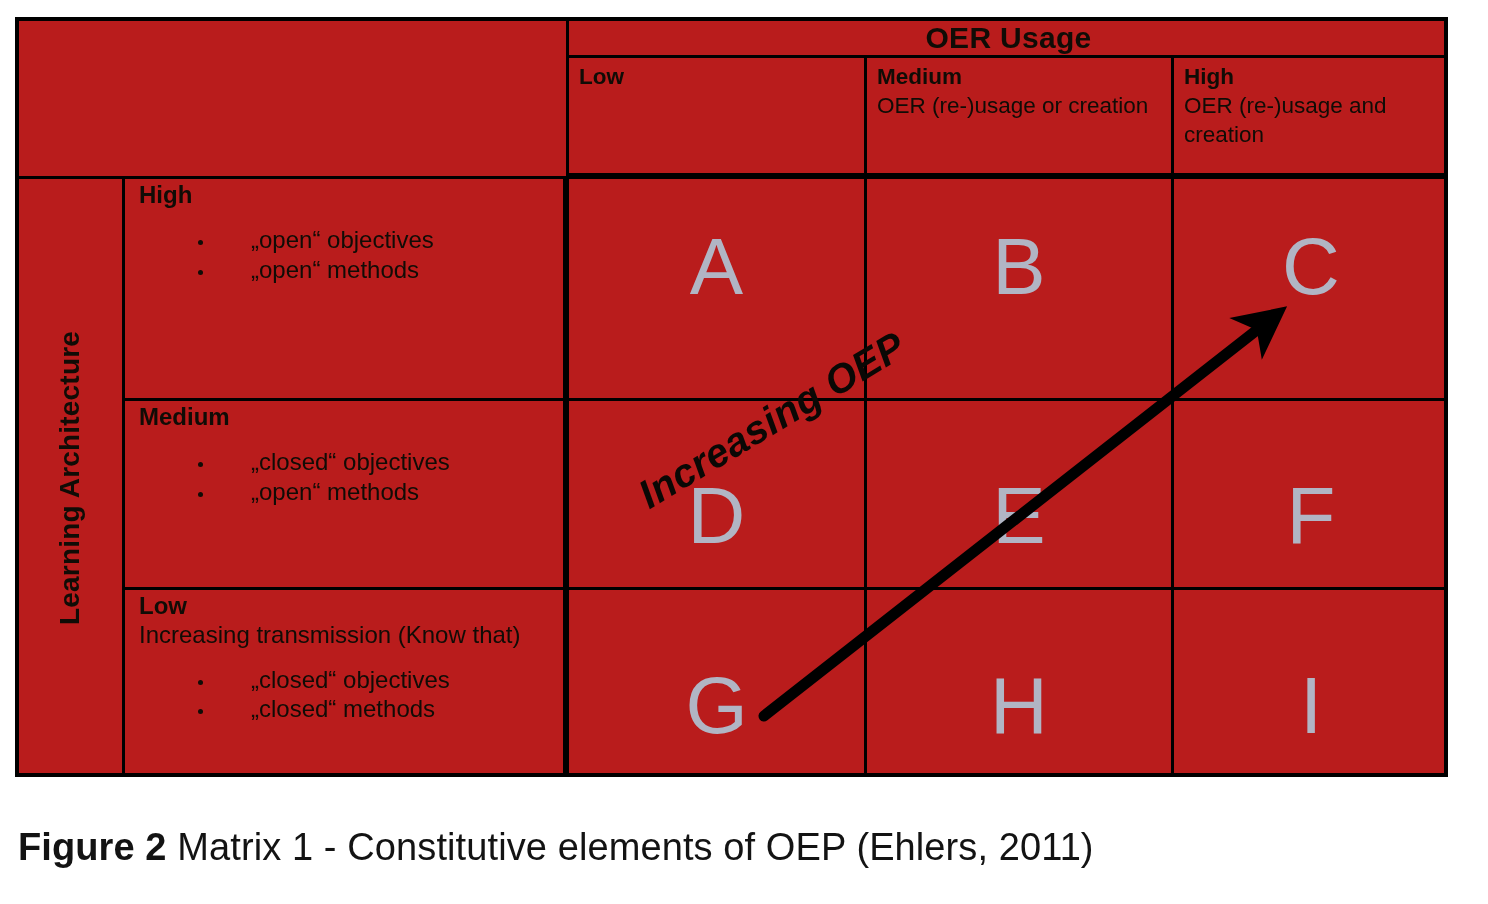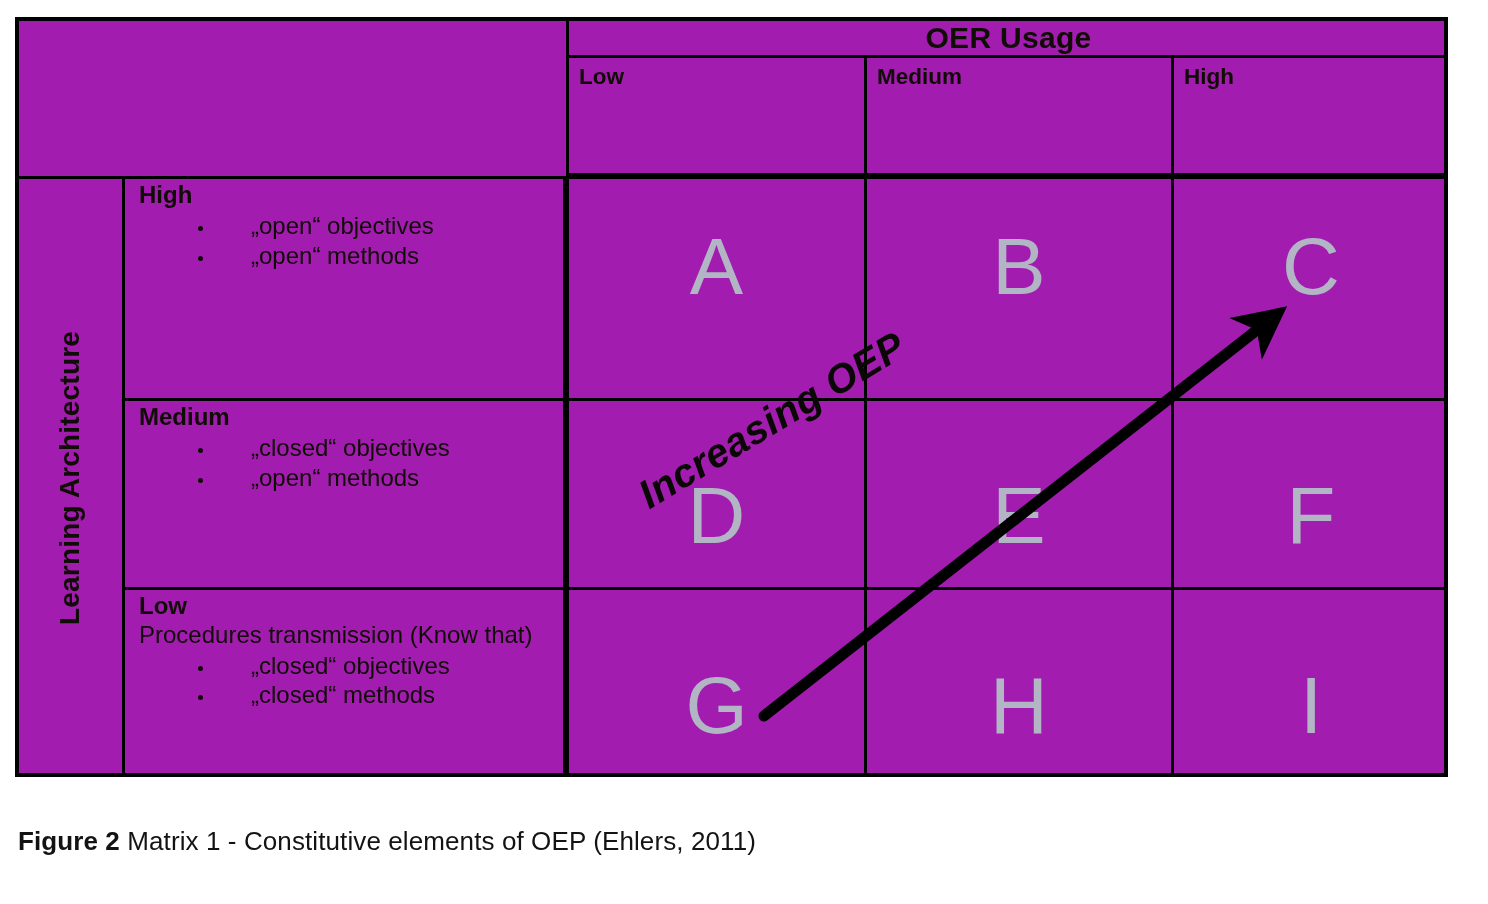--- a/index.html
+++ b/index.html
@@ -22,21 +22,21 @@
     height: 904px;
   }
 
   
   #matrix {
     position: absolute;
     left: 15px;
     top: 17px;
     width: 1433px;
     height: 760px;
-    background: #a21caf;
+    background: #b91c1c;
     border: 4px solid #000000;
     box-sizing: border-box;
   }
 
   .cellbase {
     position: absolute;
     box-sizing: border-box;
     color: #100c06;
   }
 
@@ -107,21 +107,21 @@
     width: 441px;
     border-top: 3px solid #000;
     border-right: 3px solid #000;
     padding: 2px 6px 0 14px;
     font-size: 24px;
     line-height: 1.20;
   }
   .rowdesc .rlabel { font-weight: bold; display:block; }
   .rowdesc .rdesc  { display:block; }
   .rowdesc ul {
-    margin: 1px 0 0 0;
+    margin: 15px 0 0 0;
     padding-left: 76px;
     list-style: disc;
   }
   .rowdesc li {
     padding-left: 36px;
     margin: 0;
     line-height: 1.24;
   }
   .rowdesc li::marker { font-size: 17px; }
 
@@ -175,21 +175,21 @@
     color: #0a0805;
     white-space: nowrap;
     letter-spacing: 0.5px;
   }
 
   
   #caption {
     position: absolute;
     left: 18px;
     top: 826px;
-    font-size: 26px;
+    font-size: 38px;
     color: #131313;
     white-space: nowrap;
     letter-spacing: 0.1px;
   }
   #caption .cap-strong { font-weight: bold; }
 </style>
 </head>
 <body>
 
 <div id="figure-wrap">
@@ -200,24 +200,26 @@
     <div class="cellbase" id="oer-usage-header">OER Usage</div>
 
     <div class="cellbase" id="corner-cell2"></div>
 
     <div class="cellbase usage-col" id="usage-low">
       <span class="ulabel">Low</span>
     </div>
 
     <div class="cellbase usage-col" id="usage-medium">
       <span class="ulabel">Medium</span>
+      <span class="udesc">OER (re-)usage  or creation</span>
     </div>
 
     <div class="cellbase usage-col" id="usage-high">
       <span class="ulabel">High</span>
+      <span class="udesc">OER (re-)usage and creation</span>
     </div>
 
     <div class="cellbase" id="axis-cell">
       <span id="axis-label">Learning Architecture</span>
     </div>
 
     <div class="cellbase rowdesc" id="rowdesc-high">
       <span class="rlabel">High</span>
       <ul>
         <li>„open“ objectives</li>
@@ -228,21 +230,21 @@
     <div class="cellbase rowdesc" id="rowdesc-medium">
       <span class="rlabel">Medium</span>
       <ul>
         <li>„closed“ objectives</li>
         <li>„open“ methods</li>
       </ul>
     </div>
 
     <div class="cellbase rowdesc" id="rowdesc-low">
       <span class="rlabel">Low</span>
-      <span class="rdesc">Procedures transmission (Know that)</span>
+      <span class="rdesc">Increasing transmission (Know that)</span>
       <ul>
         <li>„closed“ objectives</li>
         <li>„closed“ methods</li>
       </ul>
     </div>
 
     <div class="cellbase datacell row-high col-low">
       <span class="letter">A</span>
     </div>
     <div class="cellbase datacell row-high col-medium">

